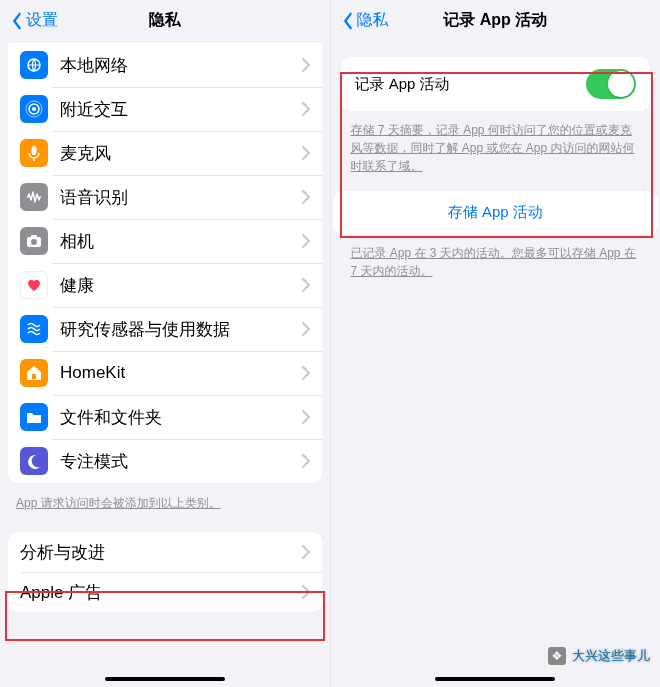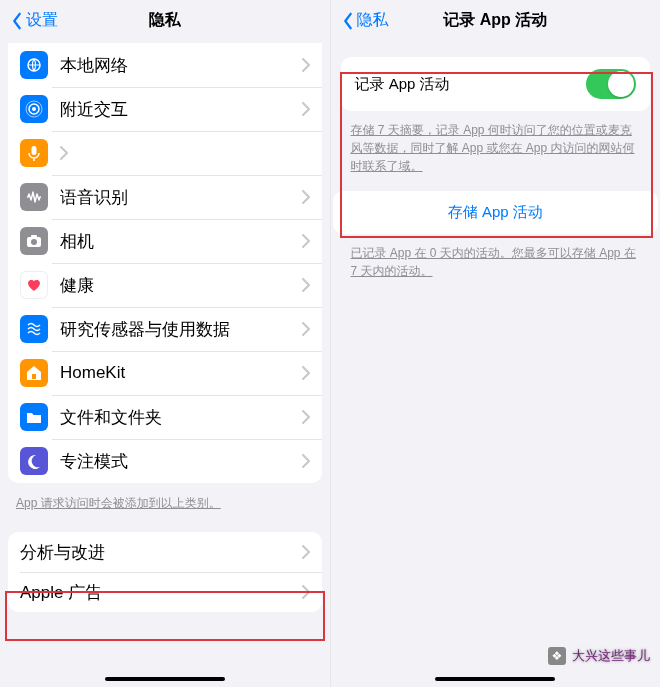--- a/index.html
+++ b/index.html
@@ -35,21 +35,21 @@
     .switch::after { content:""; position:absolute; width:26px; height:26px; background:#fff; border-radius:50%; top:2px; right:2px; box-shadow:0 1px 2px rgba(0,0,0,0.2); }
     .action-group { background:#fff; border-radius:10px; margin:14px 2px 4px; }
     .action-row { text-align:center; padding:12px; color:#007aff; font-size:15px; }
 
     .red-box { border: 2px solid #d9363e; pointer-events:none; }
     .redbox1 { position:absolute; left:5px; width:320px; top:591px; height:50px; }
     .redbox2 { position:absolute; left:340px; width:313px; top:72px; height:166px; }
 
     .watermark { position:absolute; right:10px; bottom:22px; display:flex; align-items:center; color:#fff; font-size:13px; background: rgba(0,0,0,0.0); }
     .watermark .wm-icon { width:18px; height:18px; border-radius:3px; background:#888; display:flex; align-items:center; justify-content:center; margin-right:6px; font-size:12px; color:#fff;}
-    .watermark .wm-text { text-shadow: 0 0 3px rgba(0,0,0,0.5); color:#701a75;}
+    .watermark .wm-text { text-shadow: 0 0 3px rgba(0,0,0,0.5); color:#0369a1;}
   </style>
 </head>
 <body>
 
 <div class="container">
 
   <div class="phone">
     <div class="nav">
       <div class="back">
         <svg width="14" height="18" viewBox="0 0 12 20">
@@ -91,20 +91,21 @@
               </svg>
             </span>
           </div>
           <div class="row">
             <div class="icon-box" style="background:#ff9500;">
               <svg width="20" height="20" viewBox="0 0 20 20">
                 <rect x="7.5" y="3" width="5" height="9" rx="2.5" fill="#fff"></rect>
                 <path d="M5 10a5 5 0 0 0 10 0M10 15v3" stroke="#fff" stroke-width="1.5" fill="none"></path>
               </svg>
             </div>
+            <div class="row-label">麦克风</div>
             <span class="chevron">
               <svg width="8" height="14" viewBox="0 0 8 14">
                 <path d="M1 1 L7 7 L1 13" stroke="#c7c7cc" stroke-width="2" fill="none" stroke-linecap="round" stroke-linejoin="round"></path>
               </svg>
             </span>
           </div>
           <div class="row">
             <div class="icon-box" style="background:#8e8e93;">
               <svg width="20" height="20" viewBox="0 0 20 20">
                 <path d="M3 10h1l1-3 2 6 2-8 2 10 2-8 2 6 1-3h1" stroke="#fff" stroke-width="1.4" fill="none" stroke-linejoin="round"></path>
@@ -241,21 +242,21 @@
         <div class="toggle-row">
           <div class="row-label">记录 App 活动</div>
           <div class="switch"></div>
         </div>
       </div>
       <div class="footer-note" style="padding:6px 20px 2px; line-height:1.5;">存储 7 天摘要，记录 App 何时访问了您的位置或麦克风等数据，同时了解 App 或您在 App 内访问的网站何时联系了域。</div>
 
       <div class="action-group">
         <div class="action-row">存储 App 活动</div>
       </div>
-      <div class="footer-note" style="padding:6px 20px; line-height:1.5;">已记录 App 在 0 天内的活动。您最多可以存储 App 在 7 天内的活动。</div>
+      <div class="footer-note" style="padding:6px 20px; line-height:1.5;">已记录 App 在 3 天内的活动。您最多可以存储 App 在 7 天内的活动。</div>
     </div>
 
     <span class="hi"></span>
   </div>
 
 </div>
 
 <div class="red-box redbox1"></div>
 <div class="red-box redbox2"></div>
 

